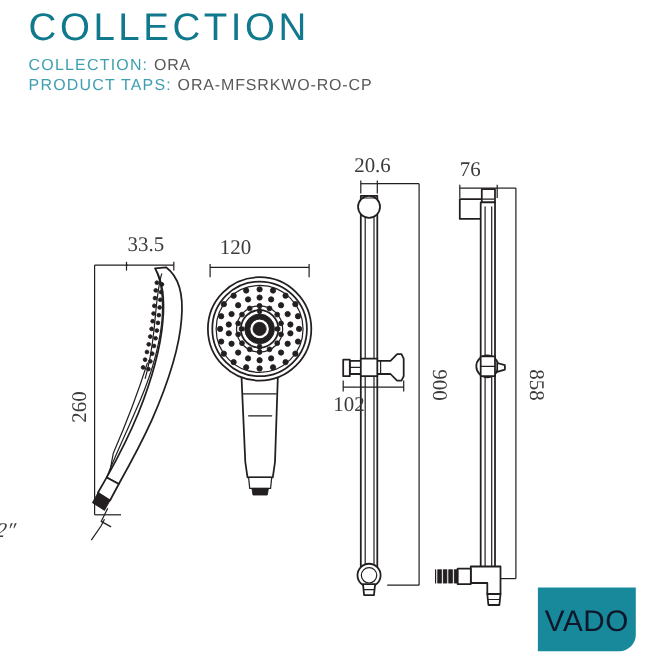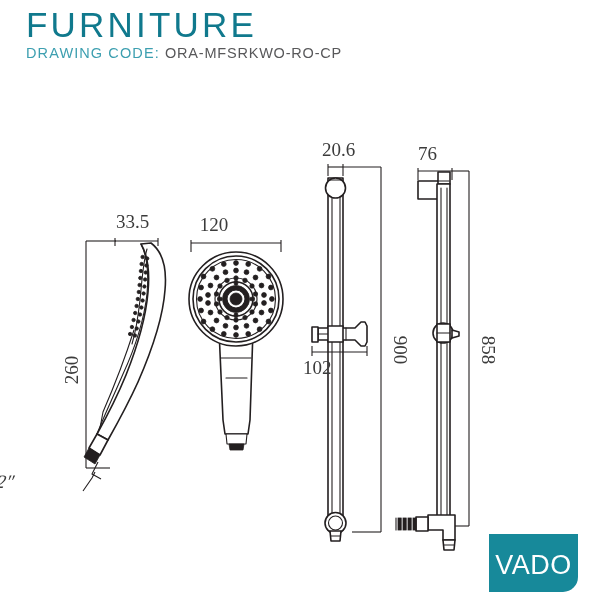--- a/index.html
+++ b/index.html
@@ -83,35 +83,39 @@
     height: 58px;
     background: #17899a;
     border-bottom-right-radius: 15px;
   }
   .logo-text {
     position: absolute;
     left: 0;
     right: 0;
     top: 16px;
     text-align: center;
-    color: #ffffff;
+    color: #0f172a;
     font-size: 27px;
     letter-spacing: 0.5px;
     font-weight: 400;
   }
 </style>
 </head>
 <body>
 
 <div id="page">
 
   <div class="title-block">
-    <div class="title-line">FURNITURE</div>
+    <div class="title-line">COLLECTION</div>
+    <div class="meta-row meta-first">
+      <span class="meta-label">COLLECTION:</span>
+      <span class="meta-value">ORA</span>
+    </div>
     <div class="meta-row">
-      <span class="meta-label">DRAWING CODE:</span>
+      <span class="meta-label">PRODUCT TAPS:</span>
       <span class="meta-value">ORA-MFSRKWO-RO-CP</span>
     </div>
   </div>
 
   <svg id="drawing" viewBox="0 0 600 600">
     <defs>
       <style>
         .ln   { fill:none; stroke:#231f20; stroke-width:1.6; stroke-linecap:round; stroke-linejoin:round; }
         .ln-t { fill:none; stroke:#231f20; stroke-width:1.1; stroke-linecap:round; stroke-linejoin:round; }
         .dim  { fill:none; stroke:#231f20; stroke-width:1.1; stroke-linecap:butt; }

